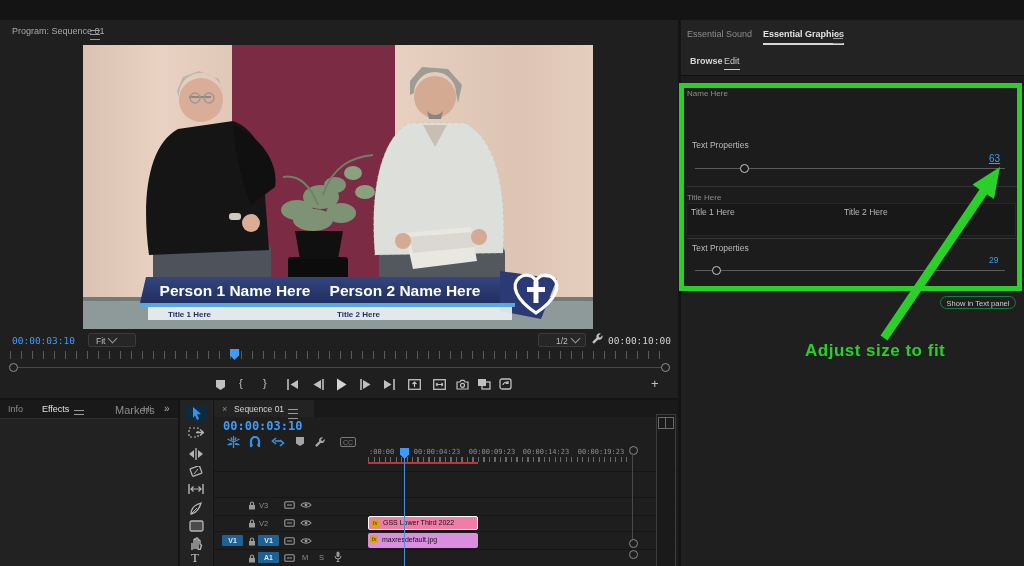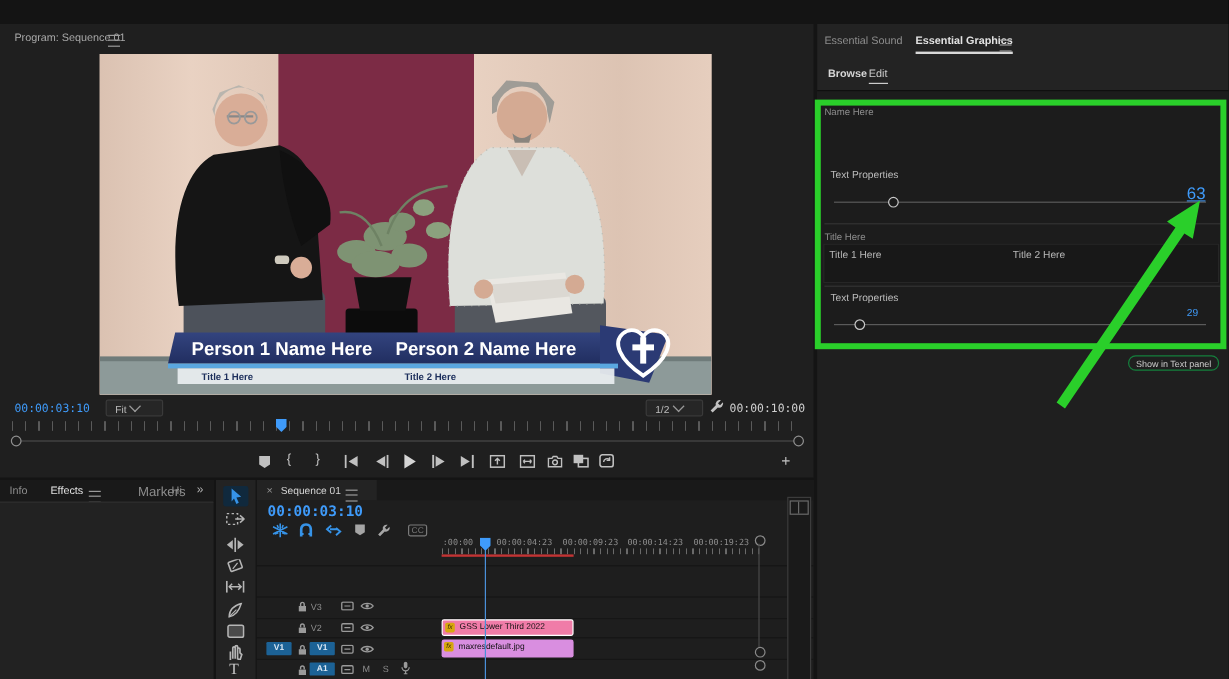--- a/index.html
+++ b/index.html
@@ -121,21 +121,21 @@
           </g>
         </g>
       </svg>
     </div>
 
     
     <div class="abs blue tc" style="left:12px;top:315px;font-size:9.5px;">00:00:03:10</div>
     <div class="abs" style="left:88px;top:313px;width:48px;height:14px;border:1px solid #3a3a3a;border-radius:2px;background:#262626;font-size:8.5px;color:#bdbdbd;line-height:14px;padding-left:7px;box-sizing:border-box;">
       <span>Fit</span><span class="chev"></span>
     </div>
-    <div class="abs" style="left:538px;top:313px;width:48px;height:14px;border:1px solid #3a3a3a;border-radius:2px;background:#262626;font-size:8.5px;color:#bdbdbd;line-height:14px;padding-left:7px;box-sizing:border-box;">
+    <div class="abs" style="left:538px;top:313px;width:48px;height:14px;border:1px solid #3a3a3a;border-radius:2px;background:#262626;font-size:8.5px;color:#bdbdbd;line-height:14px;padding-left:17px;box-sizing:border-box;">
       <span>1/2</span><span class="chev"></span>
     </div>
     <div class="abs" style="left:591px;top:312px;">
       <svg width="13" height="13" viewBox="0 0 13 13">
           <path d="M11.5 3.2 L9 5.7 L7.3 4 L9.8 1.5 A3.4 3.4 0 0 0 5.5 5.8 L1.2 10.1 L2.9 11.8 L7.2 7.5 A3.4 3.4 0 0 0 11.5 3.2Z" fill="#c0c0c0"></path>
         </svg>
     </div>
     <div class="abs tc" style="left:608px;top:315px;font-size:9.5px;color:#d0d0d0;">00:00:10:00</div>
 
     
@@ -460,21 +460,21 @@
 
     <div class="abs" style="left:9px;top:36px;font-size:9px;color:#d6d6d6;font-weight:bold;">Browse</div>
     <div class="abs" style="left:43px;top:36px;font-size:9px;color:#cccccc;padding-bottom:3px;border-bottom:1.5px solid #cccccc;">Edit</div>
 
     <div class="abs" style="left:0;top:55px;width:343px;height:491px;background:#1c1c1c;border-top:1px solid #0f0f0f;"></div>
 
     
     <div class="abs dim" style="left:6px;top:69px;font-size:8px;">Name Here</div>
 
     <div class="abs dim" style="left:11px;top:120px;font-size:8.5px;color:#bdbdbd;">Text Properties</div>
-    <div class="abs blue" style="left:308px;top:133px;font-size:14px;text-decoration:underline;">63</div>
+    <div class="abs blue" style="left:308px;top:133px;font-size:10px;text-decoration:underline;">63</div>
     <div class="slider-track" style="left:14px;top:148px;width:310px;"></div>
     <div class="slider-handle" style="left:59px;top:144px;"></div>
 
     <div class="sep" style="left:6px;top:166px;width:330px;"></div>
 
     <div class="abs dim" style="left:6px;top:173px;font-size:8px;">Title Here</div>
     <div class="abs" style="left:5px;top:183px;width:330px;height:33px;background:#181818;border:1px solid #262626;box-sizing:border-box;">
       <span style="position:absolute;left:4px;top:3px;font-size:8.5px;color:#b8b8b8;">Title 1 Here</span>
       <span style="position:absolute;left:157px;top:3px;font-size:8.5px;color:#b8b8b8;">Title 2 Here</span>
     </div>
@@ -487,14 +487,15 @@
     <div class="slider-handle" style="left:31px;top:246px;"></div>
 
     <div class="abs" style="left:0;top:268px;width:343px;height:278px;background:#1f1f1f;"></div>
     <div class="abs" style="left:259px;top:276px;width:76px;height:13px;border:1px solid #15803d;border-radius:7px;font-size:7.5px;color:#cccccc;text-align:center;line-height:13px;box-sizing:border-box;">Show in Text panel</div>
   </div>
 
   <div class="abs" style="left:679px;top:83px;width:343px;height:208px;border:5px solid #2acf2a;box-sizing:border-box;pointer-events:none;"></div>
   <svg class="abs" style="left:0;top:0;pointer-events:none;" width="1024" height="566" viewBox="0 0 1024 566">
     <polygon points="1000,167 994,199 987,194.5 887.5,340.5 880.5,335.5 979.5,189.5 972.5,184.5" fill="#2acf2a"></polygon>
   </svg>
+  <div class="abs greenlabel" style="left:805px;top:341px;font-size:17px;letter-spacing:0.5px;">Adjust size to fit</div>
 
 </div>
 
 </body></html>

